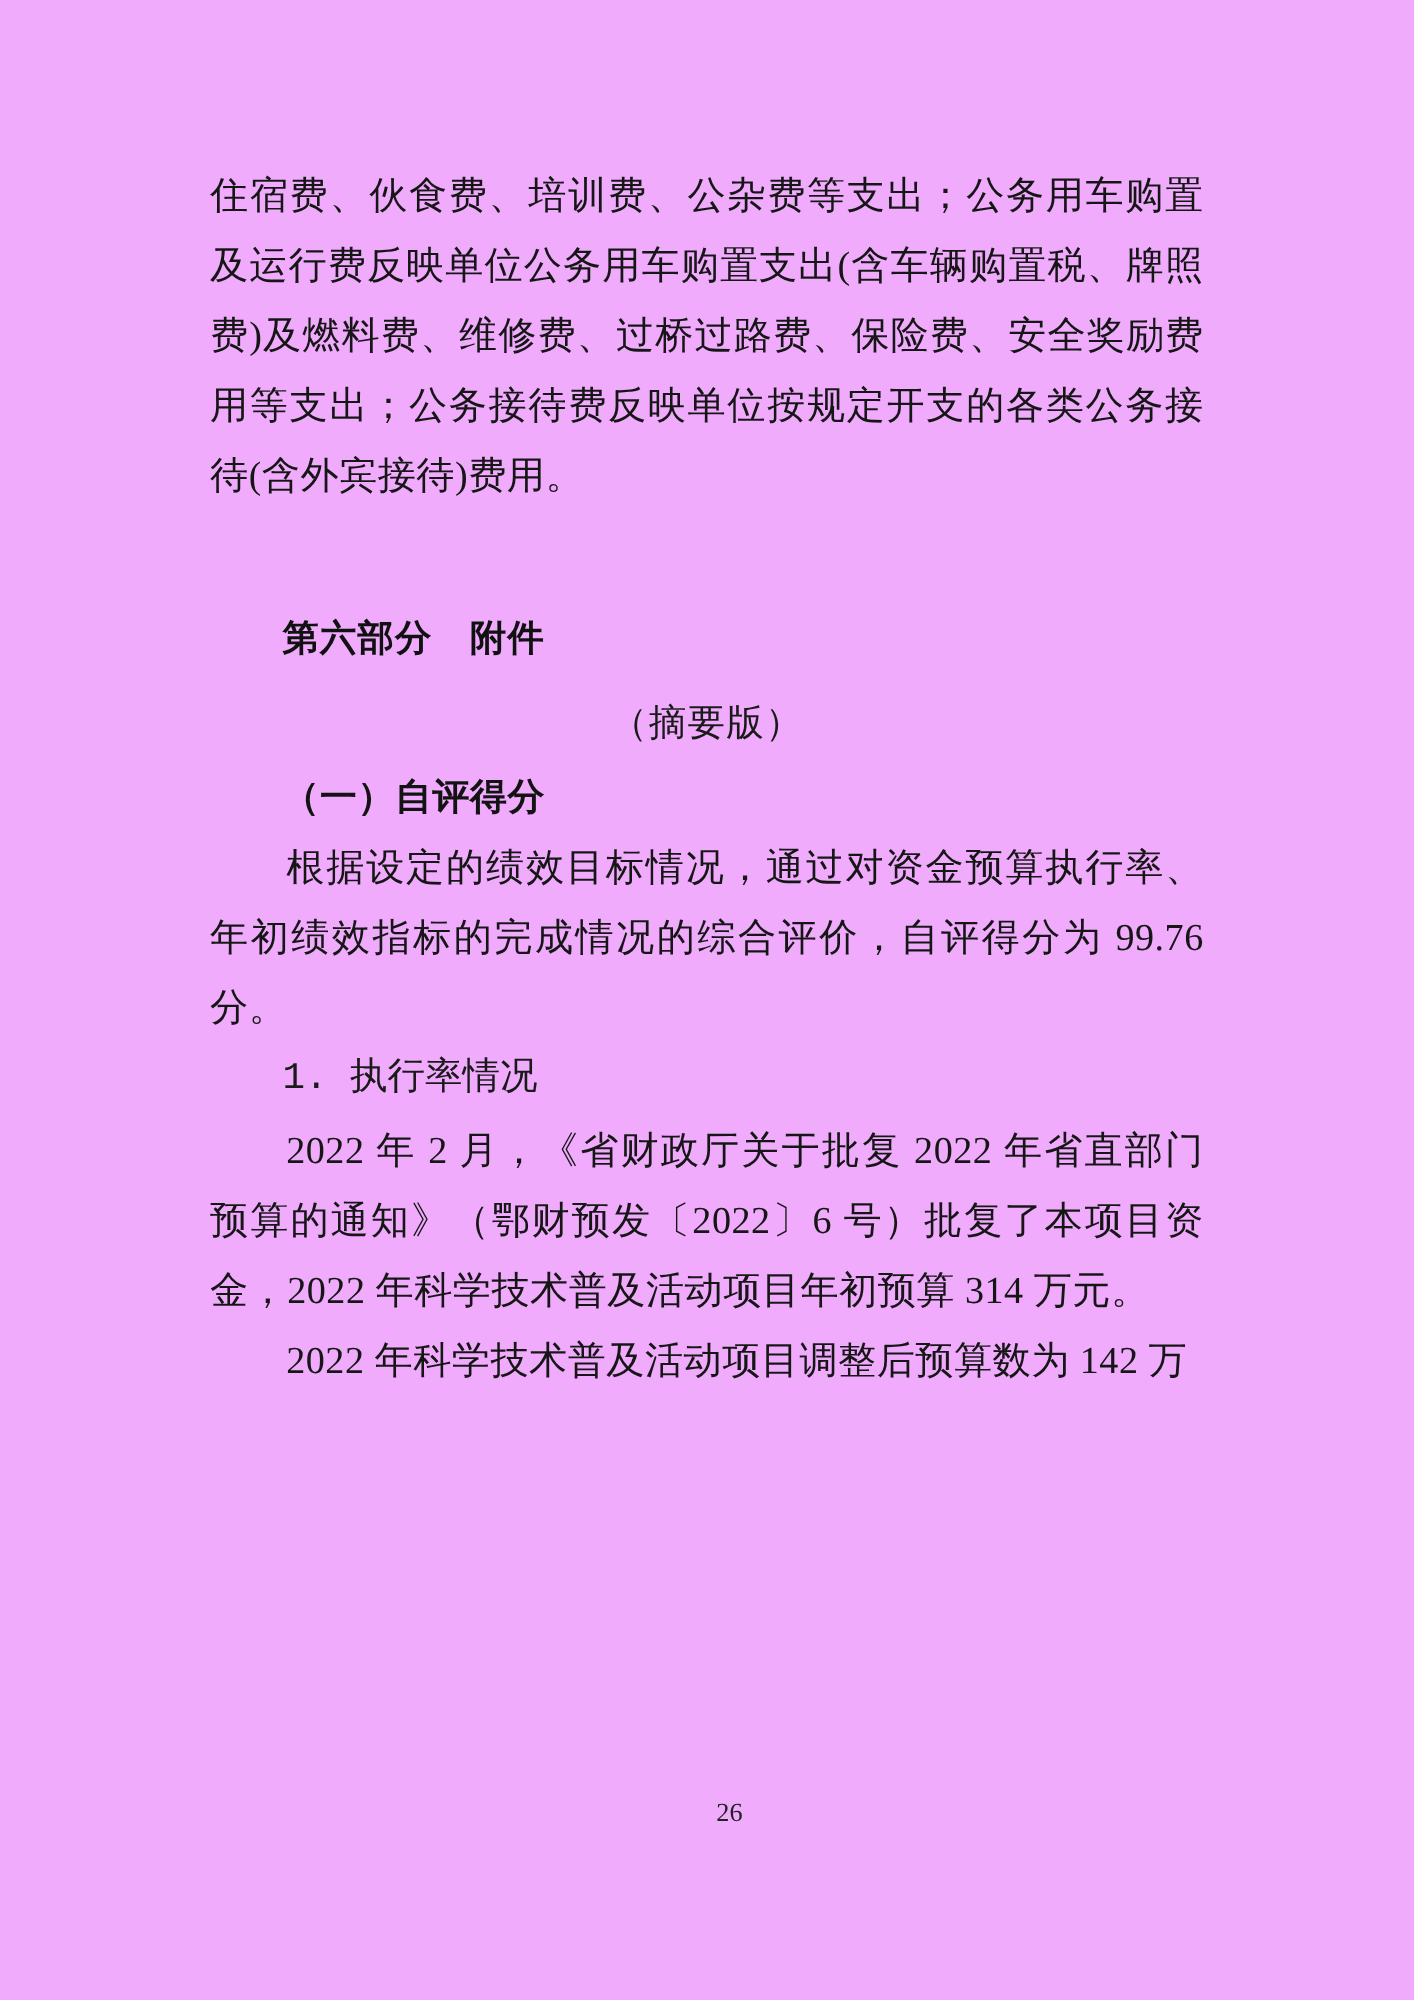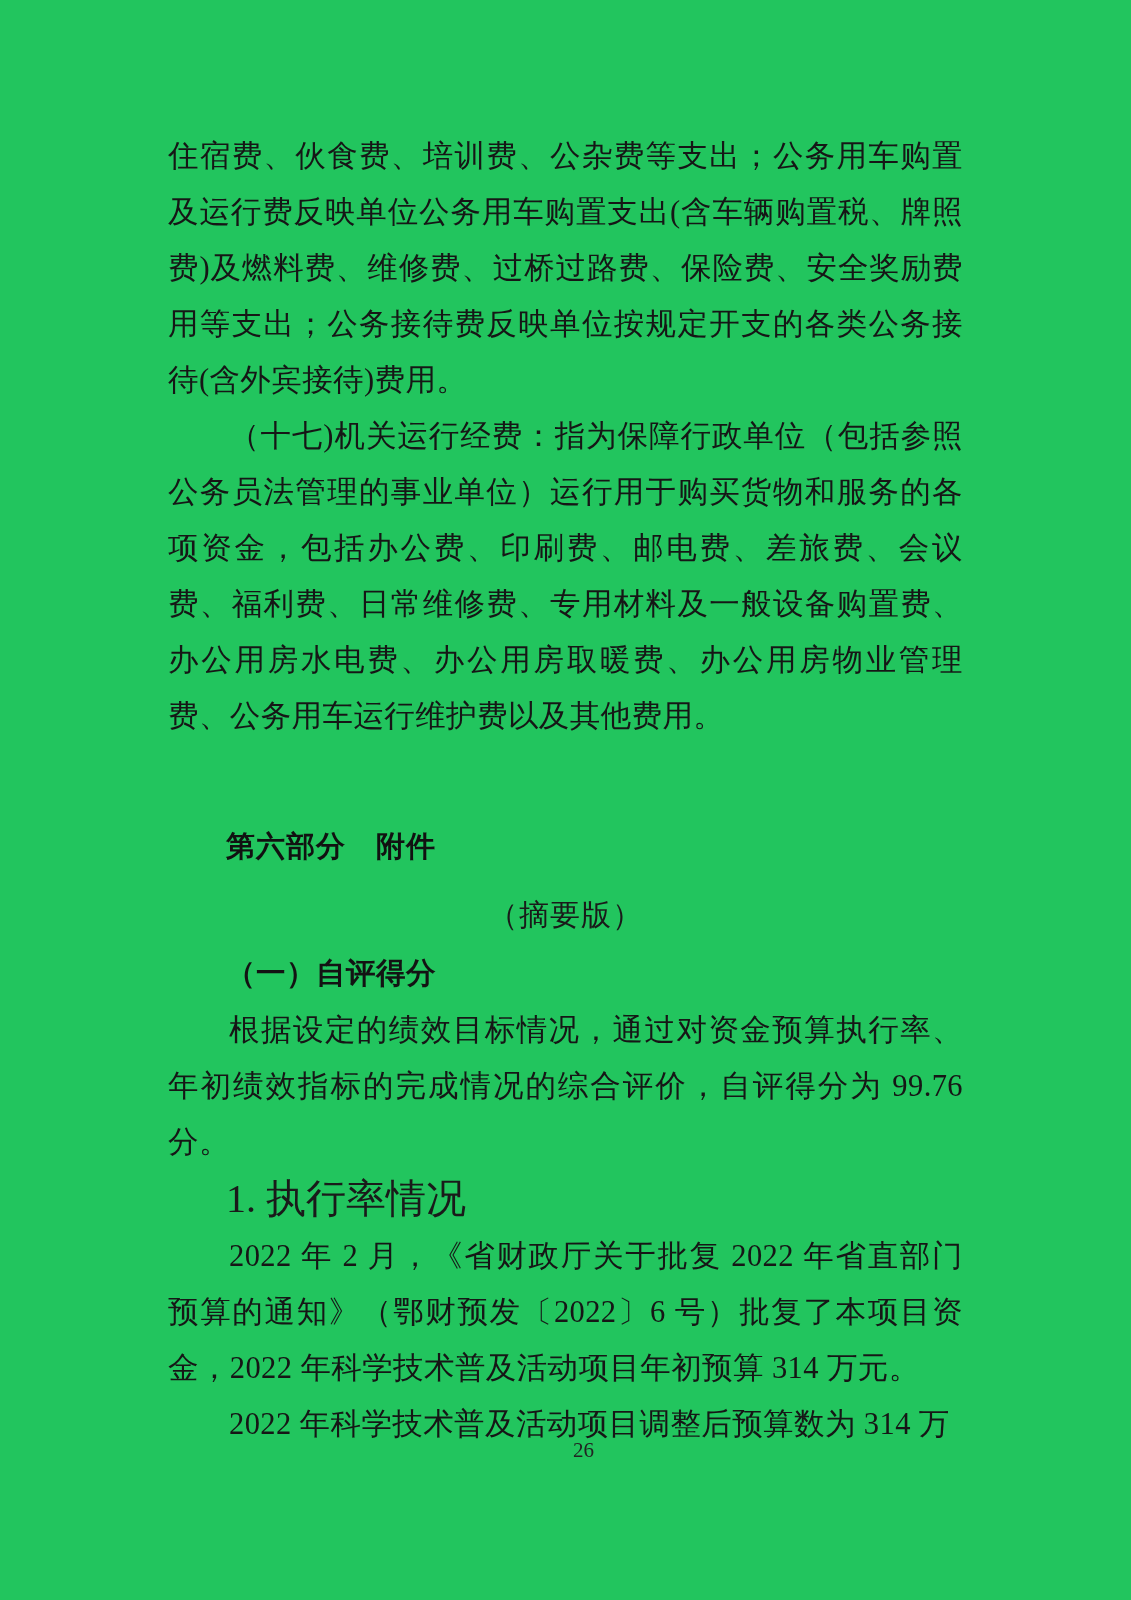--- a/index.html
+++ b/index.html
@@ -5,21 +5,21 @@
   html, body {
     margin: 0;
     padding: 0;
     background: #ffffff;
   }
   .page {
     position: relative;
     width: 1131px;
     height: 1600px;
     margin: 0 auto;
-    background: #22c55e;
+    background: #f0abfc;
     overflow: hidden;
     font-family: "Liberation Serif", "DejaVu Serif", serif;
     color: #1a1a1a;
   }
   .content {
     position: absolute;
     left: 168px;
     top: 128px;
     width: 795px;
   }
@@ -74,25 +74,25 @@
     font-family: "DejaVu Sans", "Liberation Sans", sans-serif;
     font-weight: bold;
     font-size: 29.5px;
     line-height: 58px;
     margin: 0;
     text-indent: 58px;
     letter-spacing: 0.5px;
     color: #131313;
   }
   .subitem {
-    font-size: 40px;
+    font-size: 30px;
     line-height: 58px;
     margin: 0;
     text-indent: 58px;
-    font-family: Liberation Serif, serif;
+    font-family: Liberation Mono, monospace;
   }
   .page-number {
     position: absolute;
     left: 0;
     right: 0;
     top: 1438px;
     text-align: center;
     font-family: "Liberation Serif", "DejaVu Serif", serif;
     font-size: 21px;
     color: #222222;
@@ -100,38 +100,37 @@
   }
 </style>
 </head>
 <body>
 
 <div class="page">
   <div class="content">
 
     <p class="para">住宿费、伙食费、培训费、公杂费等支出；公务用车购置及运行费反映单位公务用车购置支出(含车辆购置税、牌照费)及燃料费、维修费、过桥过路费、保险费、安全奖励费用等支出；公务接待费反映单位按规定开支的各类公务接待(含外宾接待)费用。</p>
 
-    <p class="para indent">（十七)机关运行经费：指为保障行政单位（包括参照公务员法管理的事业单位）运行用于购买货物和服务的各项资金，包括办公费、印刷费、邮电费、差旅费、会议费、福利费、日常维修费、专用材料及一般设备购置费、办公用房水电费、办公用房取暖费、办公用房物业管理费、公务用车运行维护费以及其他费用。</p>
 
     <div class="gap-large"></div>
 
     <p class="heading-part">第六部分　附件</p>
 
 
     <div class="gap-small"></div>
 
     <p class="centered">（摘要版）</p>
 
     <p class="heading-item">（一）自评得分</p>
 
     <p class="para indent">根据设定的绩效目标情况，通过对资金预算执行率、年初绩效指标的完成情况的综合评价，自评得分为 99.76 分。</p>
 
 
     <p class="subitem">1. 执行率情况</p>
 
     <p class="para indent">2022 年 2 月，《省财政厅关于批复 2022 年省直部门预算的通知》（鄂财预发〔2022〕6 号）批复了本项目资金，2022 年科学技术普及活动项目年初预算 314 万元。</p>
 
-    <p class="para indent">2022 年科学技术普及活动项目调整后预算数为 314 万</p>
+    <p class="para indent">2022 年科学技术普及活动项目调整后预算数为 142 万</p>
 
   </div>
 
   <div class="page-number">26</div>
 </div>
 
 </body></html>

